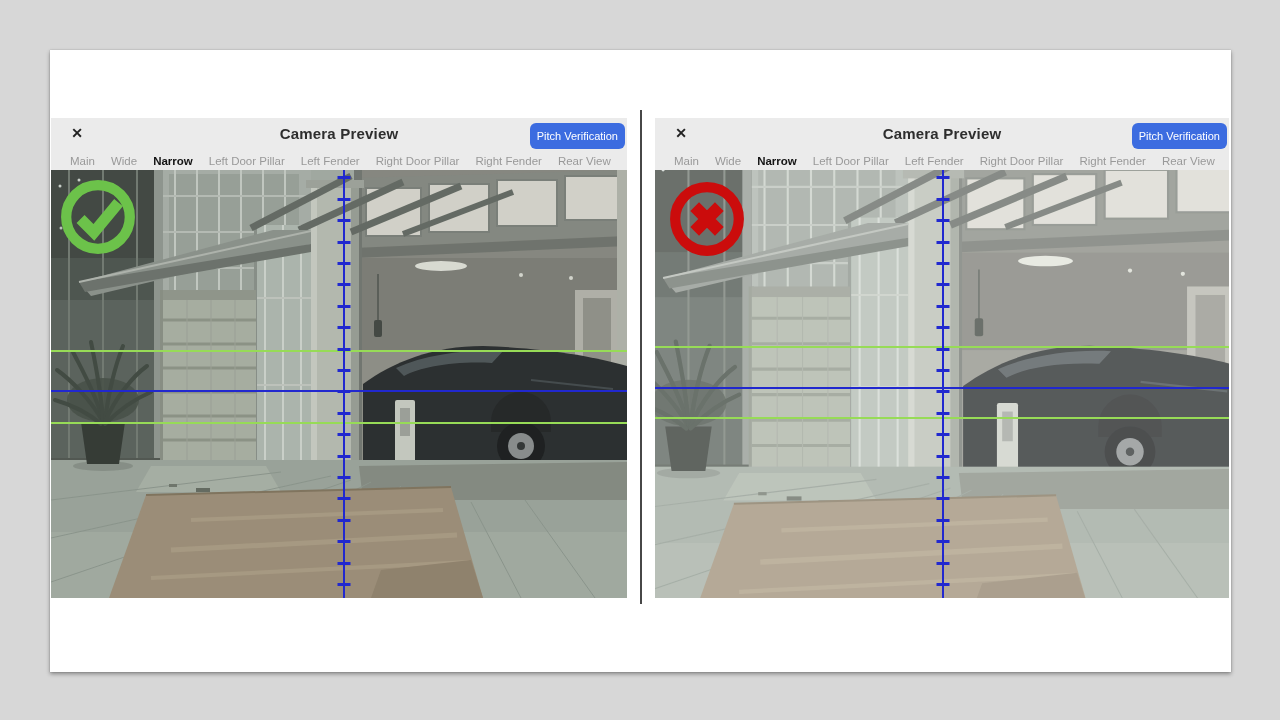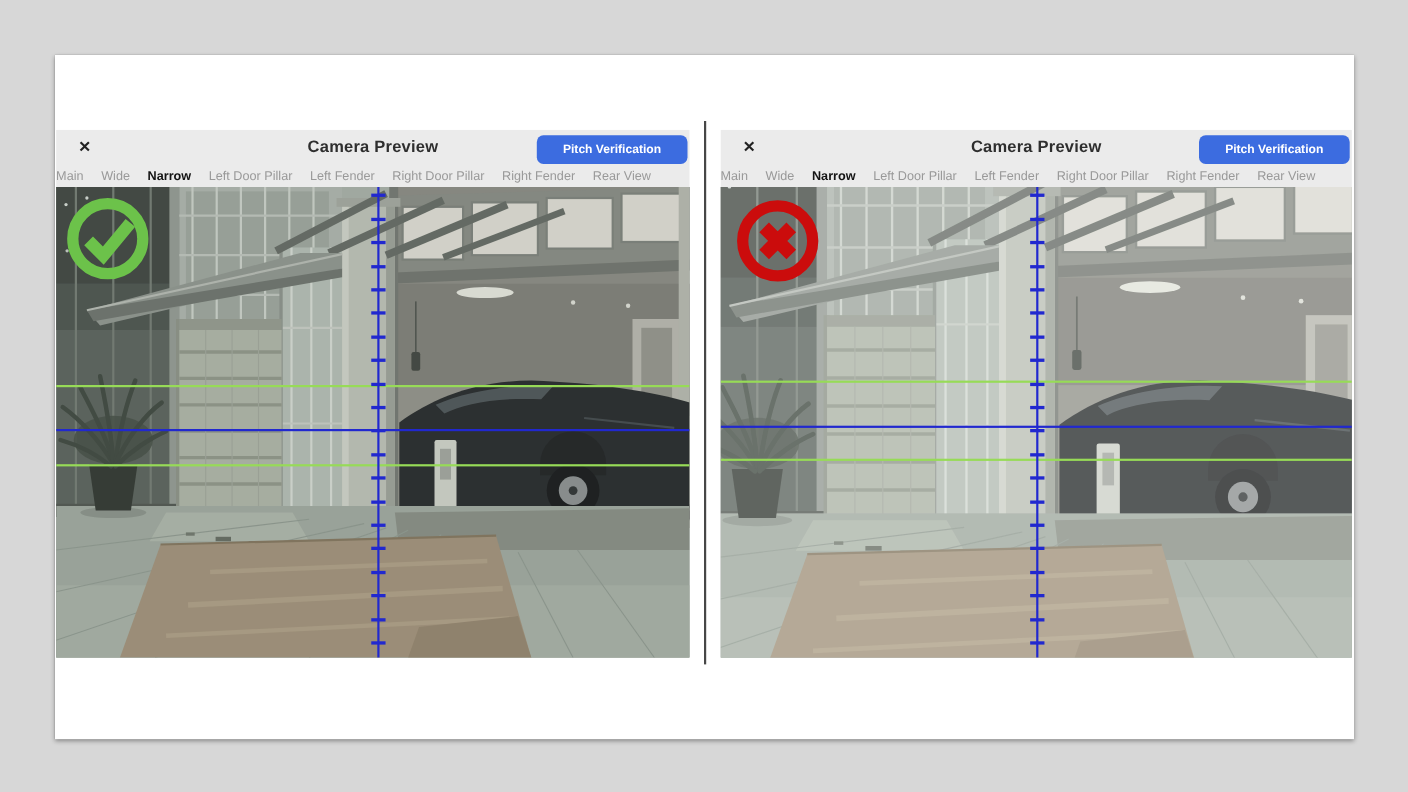--- a/index.html
+++ b/index.html
@@ -18,27 +18,27 @@
   .panel-header{position:absolute;top:0;left:0;right:0;height:52px;background:#ebebeb;}
   .close{
     position:absolute;left:17px;top:6px;width:18px;height:18px;line-height:18px;
     text-align:center;font-size:14px;font-weight:bold;color:#222;cursor:pointer;
   }
   .title{
     position:absolute;left:0;right:0;top:7px;text-align:center;
     font-size:15px;font-weight:bold;color:#2e2e2e;letter-spacing:.2px;
   }
   .pv-btn{
-    position:absolute;right:2px;top:5px;height:26px;padding:0 24px;
+    position:absolute;right:2px;top:5px;height:26px;padding:0 7px;
     background:#3c6ce0;color:#fff;border:none;border-radius:6px;
-    font-size:11px;font-weight:bold;font-family:inherit;cursor:pointer;
+    font-size:11px;font-weight:normal;font-family:inherit;cursor:pointer;
   }
   .tabs{
     position:absolute;left:0;right:0;top:33px;height:19px;
-    display:flex;gap:16px;align-items:center;
+    display:flex;gap:16px;align-items:center;padding-left:19px;
     font-size:11.5px;color:#999;white-space:nowrap;overflow:hidden;
   }
   .tab{flex:0 0 auto;cursor:pointer;}
   .tab.active{color:#141414;font-weight:bold;}
   .viewport{
     position:absolute;left:0;right:0;top:52px;height:428px;
     overflow:hidden;background:#9aa29b;
   }
   svg.scene{position:absolute;left:0;top:0;width:100%;height:100%;display:block;}
   .panel.p1 svg.scene{transform:scale(1.06) translate(-4px,2px);filter:brightness(1.05);}

